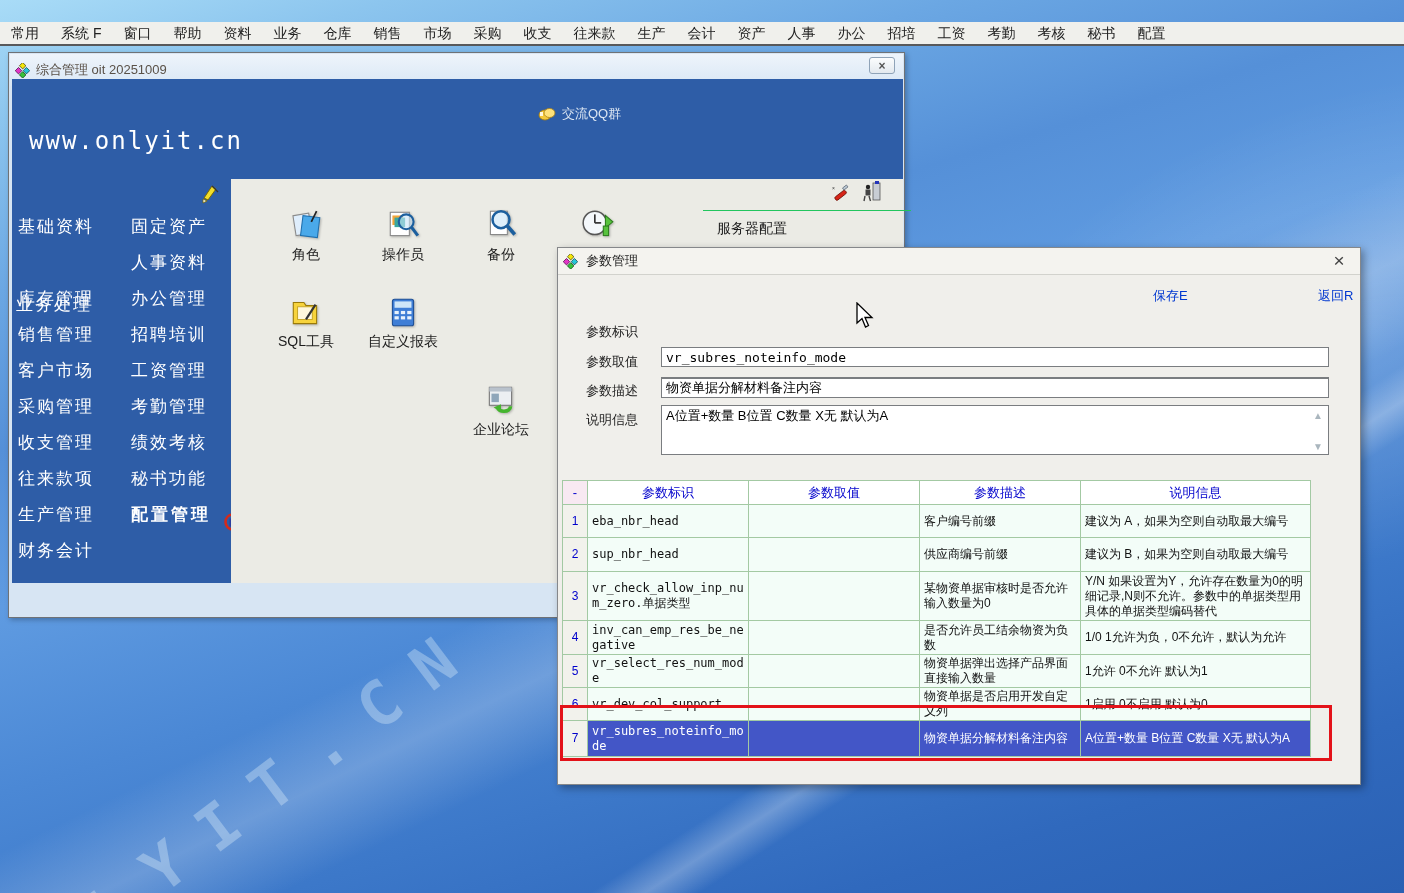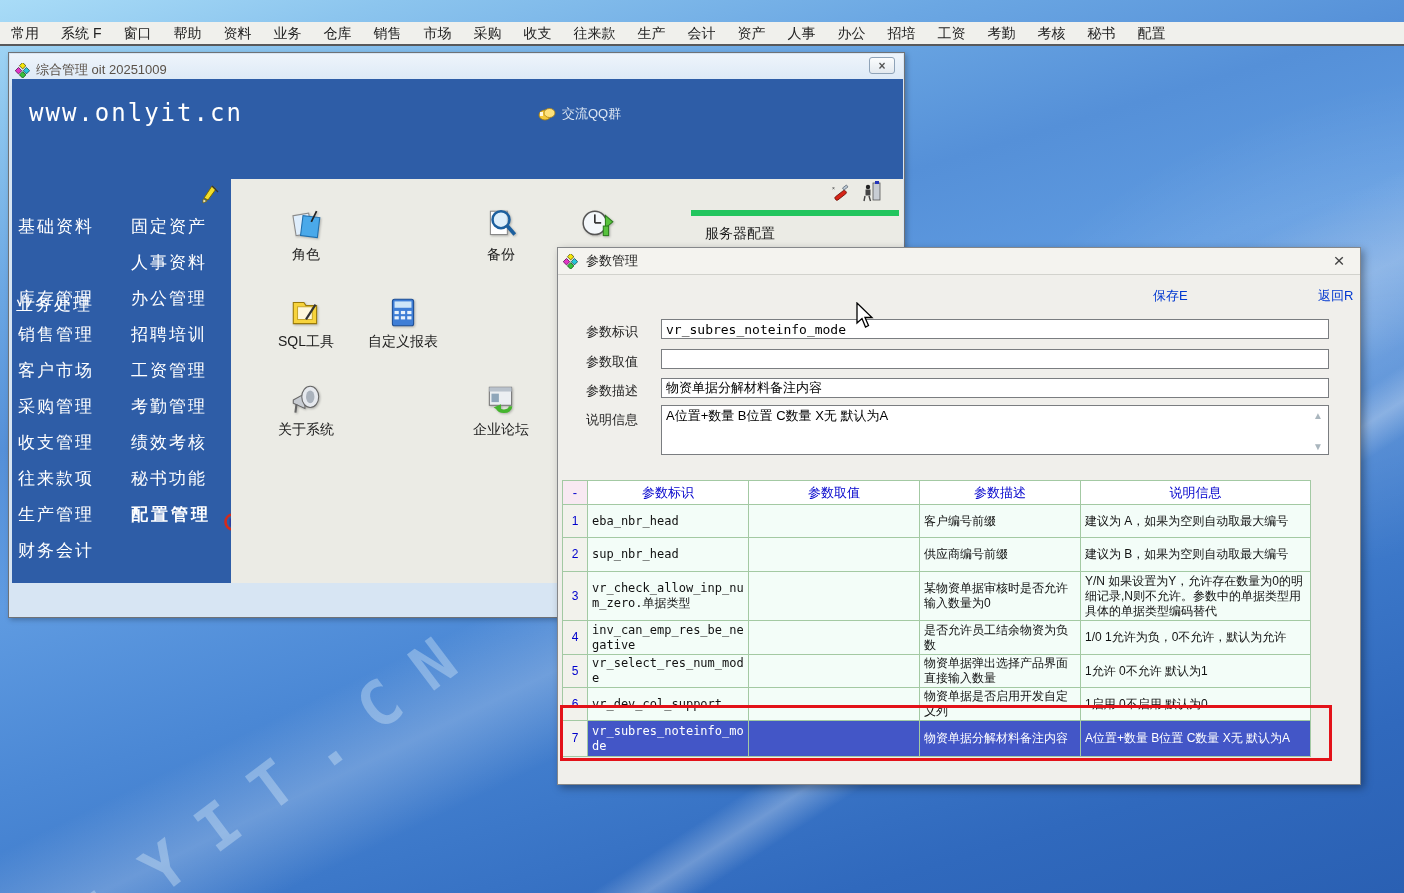--- a/index.html
+++ b/index.html
@@ -1,18 +1,18 @@
 <!DOCTYPE html>
 <html><head>
 <meta charset="utf-8">
 <style>
   * { margin:0; padding:0; box-sizing:border-box; }
   html,body { width:1404px; height:893px; overflow:hidden; }
   body { font-family:"Liberation Sans","DejaVu Sans",sans-serif; position:relative; }
-  .mono { font-family:"DejaVu Sans Mono",monospace; }
+  .mono { font-family:"DejaVu Sans Mono",monospace;margin-top:28px; }
 
   
   .screen { position:absolute; inset:0; width:1404px; height:893px; overflow:hidden; }
   .wallpaper { position:absolute; inset:0;
     background:linear-gradient(163deg,#a9dcf7 0%,#8cc5ee 9%,#6ba7e3 22%,#5590d8 34%,#5f9be1 46%,#4b88d5 60%,#3c78c9 74%,#3069bd 87%,#2a60b3 100%); }
   .streak { position:absolute; pointer-events:none; }
   .streak-a { left:-250px; top:520px; width:1900px; height:160px; transform:rotate(-26deg);
     background:linear-gradient(180deg,rgba(255,255,255,0) 0%,rgba(255,255,255,.22) 50%,rgba(255,255,255,0) 100%); }
   .streak-b { left:300px; top:600px; width:1500px; height:60px; transform:rotate(-33deg);
     background:linear-gradient(180deg,rgba(255,255,255,0) 0%,rgba(255,255,255,.28) 50%,rgba(255,255,255,0) 100%); }
@@ -54,21 +54,21 @@
 
   .sidebar-item { position:absolute; width:110px; height:24px; font-size:17px; letter-spacing:2px;
     color:#ffffff; white-space:nowrap; cursor:pointer; }
   .sidebar-item.active { font-weight:bold; letter-spacing:3px; }
   .marker-ico { position:absolute; width:18px; height:18px; }
 
   .icon-cell { position:absolute; width:96px; text-align:center; cursor:pointer; }
   .icon-cell svg { width:36px; height:36px; display:block; margin:0 auto; filter:drop-shadow(1px 1px 1px rgba(0,0,0,.25)); }
   .icon-cell .lbl { margin-top:3px; font-size:14px; color:#1c1c1c; white-space:nowrap; }
 
-  .server-group { position:absolute; left:460px; top:31px; width:208px; border-top:6px solid #22c55e; }
+  .server-group { position:absolute; left:472px; top:31px; width:208px; border-top:1px solid #22c55e; }
   .server-item { margin:9px 0 0 14px; font-size:14px; color:#1c1c1c; cursor:pointer; }
   .mini-ico { position:absolute; width:20px; height:22px; cursor:pointer; }
 
   
   .dialog { position:absolute; left:557px; top:247px; width:804px; height:538px; background:#f0efeb;
     border:1px solid #85878a; box-shadow:3px 3px 8px rgba(0,0,0,.35); }
   .dlg-titlebar { position:absolute; left:0; top:0; width:802px; height:27px; background:#f4f3ef;
     border-bottom:1px solid #d2d2cd; display:flex; align-items:center; }
   .dlg-title { margin-left:8px; font-size:13px; color:#222; }
   .dlg-close { position:absolute; right:10px; top:2px; font-size:19px; color:#444; cursor:pointer;
@@ -212,20 +212,30 @@
           <line x1="7" y1="16" x2="8.5" y2="21" stroke="#444" stroke-width="1.4"></line>
         </svg>
       <div class="icon-cell" style="left: 27px; top: 28px;">
             <svg viewBox="0 0 34 34">
               <rect x="6" y="7" width="15" height="19" fill="#dfeefc" stroke="#8a8a8a" transform="rotate(-9 13 16)"></rect>
               <rect x="13" y="9" width="16" height="19" fill="#4aa9ea" stroke="#1f6fae" transform="rotate(7 21 18)"></rect>
               <line x1="27" y1="4" x2="22" y2="14" stroke="#222" stroke-width="1.6"></line>
             </svg>
             <div class="lbl">角色</div>
           </div>
+          <div class="icon-cell" style="left: 124px; top: 28px;">
+            <svg viewBox="0 0 34 34">
+              <rect x="5" y="5" width="18" height="22" fill="#fff" stroke="#888"></rect>
+              <rect x="7" y="8" width="10" height="9" fill="#f2a53a"></rect>
+              <rect x="9" y="10" width="10" height="9" fill="#3aa7a0"></rect>
+              <circle cx="20" cy="14" r="7" fill="rgba(200,228,248,.6)" stroke="#1c5f9e" stroke-width="2"></circle>
+              <line x1="25" y1="19" x2="31" y2="27" stroke="#1c5f9e" stroke-width="3"></line>
+            </svg>
+            <div class="lbl">操作员</div>
+          </div>
           <div class="icon-cell" style="left: 222px; top: 28px;">
             <svg viewBox="0 0 34 34">
               <rect x="7" y="4" width="16" height="22" fill="#fff" stroke="#888"></rect>
               <circle cx="17" cy="12" r="8" fill="rgba(200,228,248,.6)" stroke="#1c5f9e" stroke-width="2.4"></circle>
               <line x1="23" y1="18" x2="30" y2="26" stroke="#1c5f9e" stroke-width="3.4"></line>
             </svg>
             <div class="lbl">备份</div>
           </div>
           <div class="icon-cell" style="left: 319px; top: 28px;">
             <svg viewBox="0 0 34 34">
@@ -252,29 +262,20 @@
               <g fill="#e8f2fc">
                 <rect x="9" y="16" width="4" height="3"></rect>
                 <rect x="15" y="16" width="4" height="3"></rect>
                 <rect x="21" y="16" width="4" height="3"></rect>
                 <rect x="9" y="21" width="4" height="3"></rect>
                 <rect x="15" y="21" width="4" height="3"></rect>
                 <rect x="21" y="21" width="4" height="3"></rect>
               </g>
             </svg>
             <div class="lbl">自定义报表</div>
-          </div>
-          <div class="icon-cell" style="left: 27px; top: 203px;">
-            <svg viewBox="0 0 34 34">
-              <polygon points="5,17 16,11 16,25 5,20" fill="#c8ccd2" stroke="#666"></polygon>
-              <ellipse cx="21" cy="14" rx="8" ry="10" fill="#e6e9ee" stroke="#666"></ellipse>
-              <ellipse cx="21" cy="14" rx="4" ry="6" fill="#aab2bc"></ellipse>
-              <line x1="8" y1="21" x2="7" y2="29" stroke="#666" stroke-width="2"></line>
-            </svg>
-            <div class="lbl">关于系统</div>
           </div>
           <div class="icon-cell" style="left: 222px; top: 203px;">
             <svg viewBox="0 0 34 34">
               <rect x="6" y="5" width="21" height="17" fill="#eceff2" stroke="#777"></rect>
               <rect x="6" y="5" width="21" height="4" fill="#b9c2cc"></rect>
               <rect x="8" y="11" width="7" height="8" fill="#8fa6ba"></rect>
               <path d="M14 24 C14 29, 26 29, 26 23" fill="none" stroke="#45b52e" stroke-width="3.4"></path>
               <polygon points="10,24 17,21 17,28" fill="#45b52e"></polygon>
             </svg>
             <div class="lbl">企业论坛</div>

